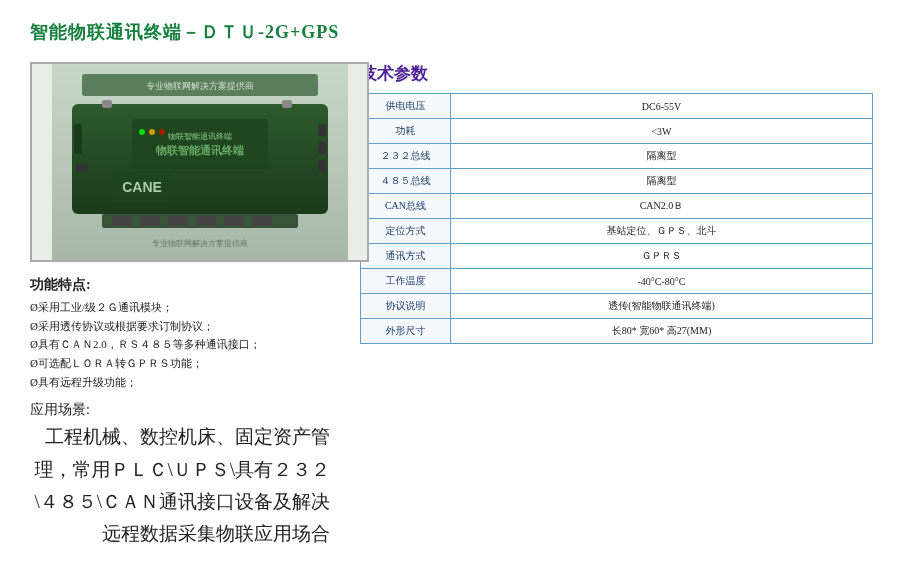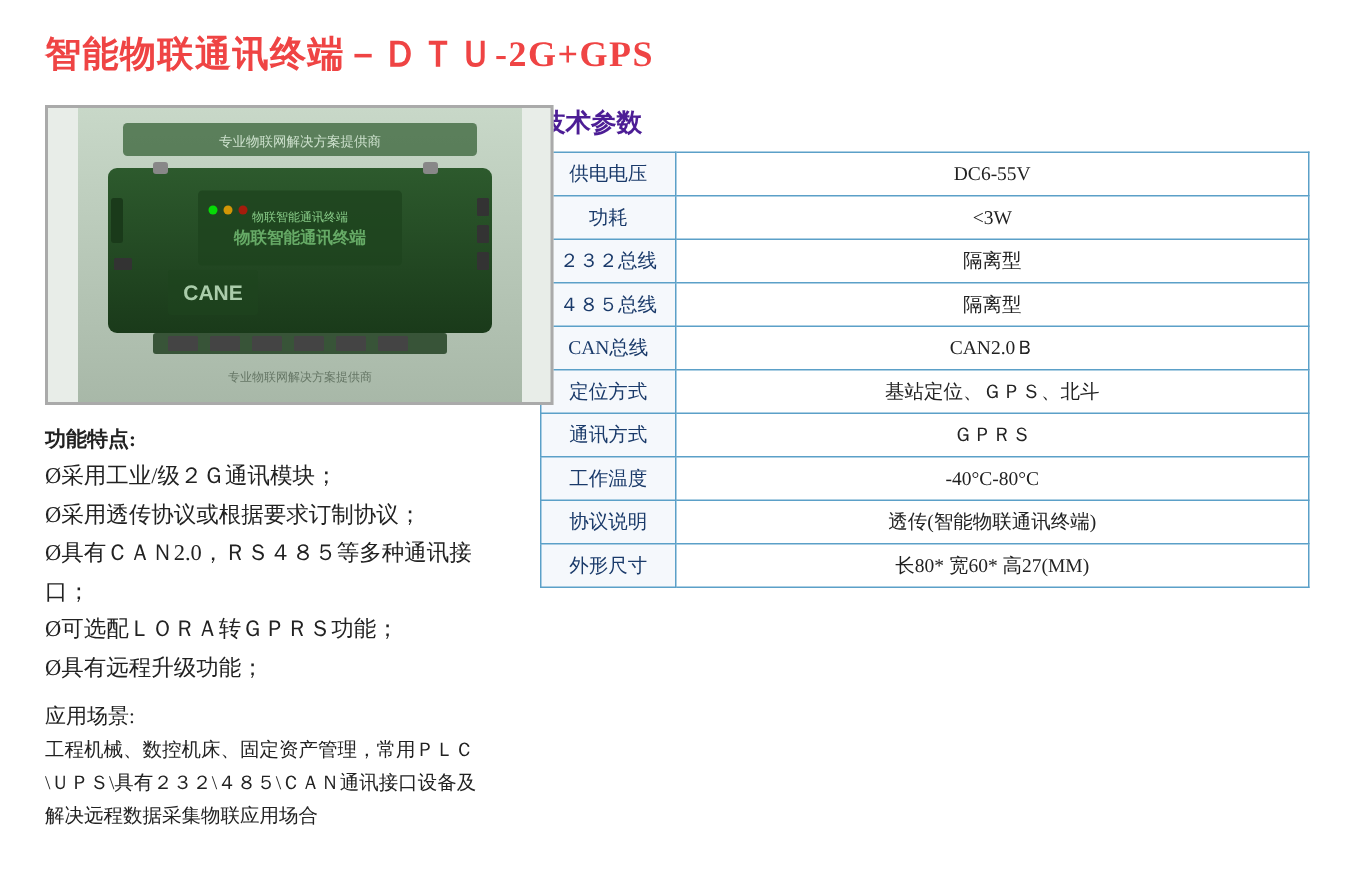--- a/index.html
+++ b/index.html
@@ -6,23 +6,23 @@
     body {
       background: #fff;
       font-family: "SimSun", "宋体", serif;
       font-size: 14px;
       color: #222;
       width: 903px;
       min-height: 580px;
       padding: 20px 30px;
     }
     .page-title {
-      font-size: 24px;
+      font-size: 18px;
       font-weight: bold;
-      color: #ef4444;
+      color: #15803d;
       margin-bottom: 18px;
       letter-spacing: 1px;
     }
     .main-layout {
       display: flex;
       gap: 30px;
       align-items: flex-start;
     }
     .left-col {
       flex: 0 0 300px;
@@ -50,42 +50,43 @@
       font-weight: bold;
       font-size: 14px;
       margin-bottom: 4px;
     }
     .features-list {
       list-style: none;
       padding: 0;
       margin-bottom: 10px;
     }
     .features-list li {
-      font-size: 15px;
+      font-size: 11px;
       line-height: 1.7;
     }
     .applications-title {
       font-weight: normal;
       font-size: 14px;
       margin-bottom: 2px;
     }
     .applications-text {
-      font-size: 13px;
+      font-size: 19px;
       line-height: 1.7;
+      text-align: right;
     }
     .tech-params-title {
       font-size: 17px;
       font-weight: bold;
       color: #4c1d95;
       margin-bottom: 8px;
     }
     .tech-table {
       border-collapse: collapse;
       width: 100%;
-      font-size: 13px;
+      font-size: 10px;
     }
     .tech-table td {
       border: 1px solid #5ba0c8;
       padding: 5px 12px;
       text-align: center;
       color: #222;
     }
     .tech-table td:first-child {
       background: #f5f8fc;
       font-weight: normal;

